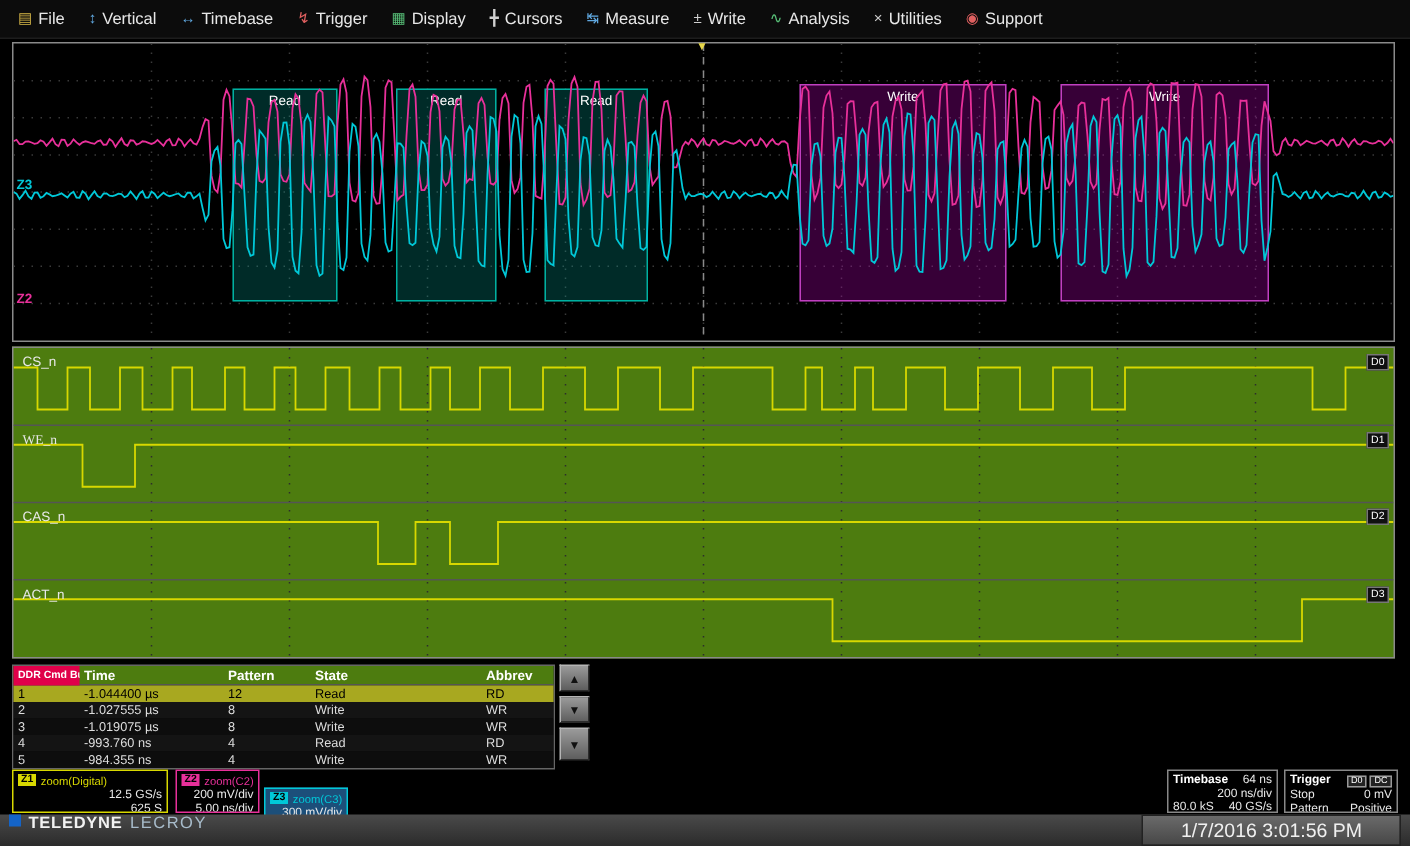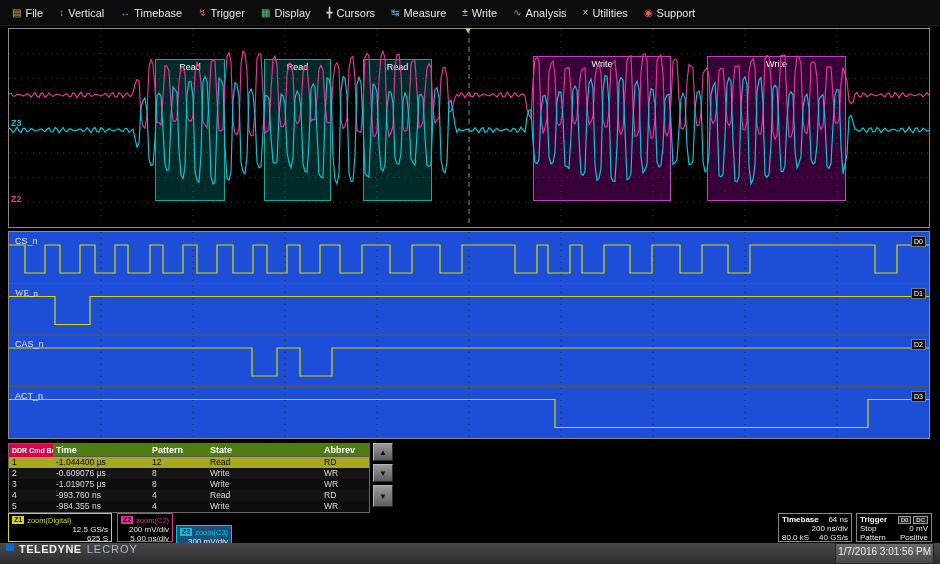--- a/index.html
+++ b/index.html
@@ -16,21 +16,21 @@
 
   
   .analog{position:absolute;left:8px;top:28px;width:922px;height:200px;border:1px solid #8a8a8a;background:#000}
   .analog svg,.layer{position:absolute;left:0;top:0;width:920px;height:198px}
   .region{position:absolute}
   .region-label{display:block;text-align:center;color:#fff;font-size:9px;margin-top:2px}
   .zlabel{position:absolute;left:2px;font-size:9px;font-weight:bold;line-height:9px}
   .trig-mark{position:absolute;left:455px;top:-2px;font-size:8px;color:#e8d84a;line-height:8px}
 
   
-  .digital{position:absolute;left:8px;top:231px;width:922px;height:208px;border:1px solid #8a8a8a;background:#1d4ed8}
+  .digital{position:absolute;left:8px;top:231px;width:922px;height:208px;border:1px solid #8a8a8a;background:#4d7c0f}
   .digital svg{position:absolute;left:0;top:0;width:920px;height:206px}
   .ch-name{position:absolute;left:6px;font-size:9px;color:#e8e8e8;line-height:9px}
   .d-label{position:absolute;right:3px;font-size:7px;color:#fff;background:#101010;border:1px solid #777;
     padding:0 2px;line-height:9px}
 
   
   .dtable{position:absolute;left:8px;top:443px;width:362px;border:1px solid #666;background:#060606;color:#ddd}
   .thead,.trow{display:grid;grid-template-columns:44px 96px 58px 114px 50px;align-items:center}
   .thead{height:13px;background:#4d7c0f;border-bottom:1px solid #555}
   .th{font-weight:bold;color:#fff;font-size:9px;padding-left:3px}
@@ -60,21 +60,21 @@
   .krow b{font-size:8px;color:#fff}
   .chip{font-size:6px;color:#fff;background:#222;border:1px solid #999;padding:0 2px;line-height:8px;margin-left:2px}
 
   
   .footer{position:absolute;left:0;top:543px;width:940px;height:21px;
     background:linear-gradient(#4a4a4a,#2b2b2b);display:flex;padding:0 6px}
   .logo-mark{width:8px;height:8px;background:#1464c8;margin-right:5px}
   .brand-a{color:#f2f2f2;font-weight:bold;font-size:11px;letter-spacing:.5px}
   .brand-b{color:#a8bccb;font-size:11px;margin-left:5px;letter-spacing:1px}
   .datetime{margin-left:auto;background:linear-gradient(#6a6a6a,#474747);border:1px solid #222;
-    color:#f0f0f0;font-size:10px;padding:2px 2px}
+    color:#f0f0f0;font-size:13px;padding:2px 25px}
 </style>
 </head>
 <body>
 
 <div class="screen">
 
   <div class="menubar">
       <div class="menu-item">
         <span class="mi-icon" style="color: rgb(216, 184, 72);">▤</span>
         <span>File</span>
@@ -211,21 +211,21 @@
     <div id="table-body">
         <div class="trow sel">
           <div class="tcell">1</div>
           <div class="tcell">-1.044400 µs</div>
           <div class="tcell">12</div>
           <div class="tcell">Read</div>
           <div class="tcell">RD</div>
         </div>
         <div class="trow">
           <div class="tcell">2</div>
-          <div class="tcell">-0.609076 µs</div>
+          <div class="tcell">-1.027555 µs</div>
           <div class="tcell">8</div>
           <div class="tcell">Write</div>
           <div class="tcell">WR</div>
         </div>
         <div class="trow">
           <div class="tcell">3</div>
           <div class="tcell">-1.019075 µs</div>
           <div class="tcell">8</div>
           <div class="tcell">Write</div>
           <div class="tcell">WR</div>

